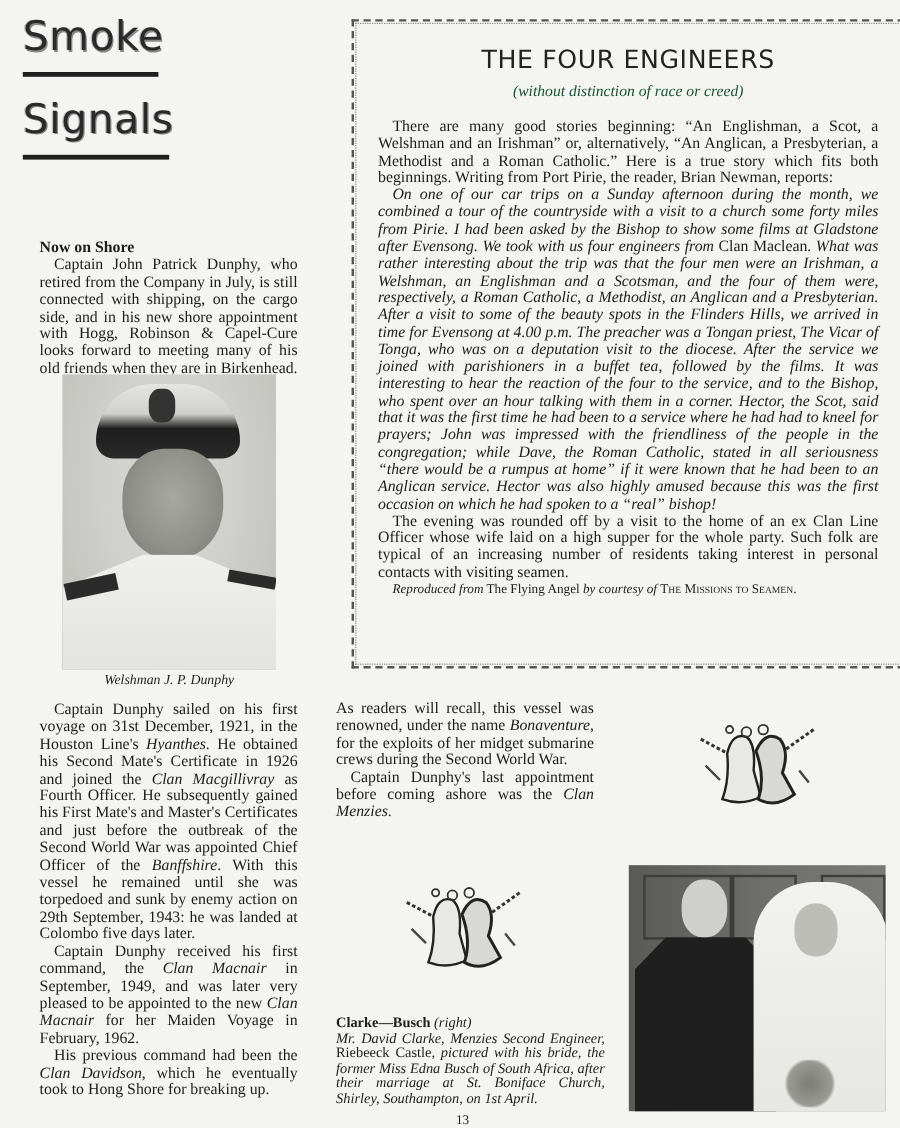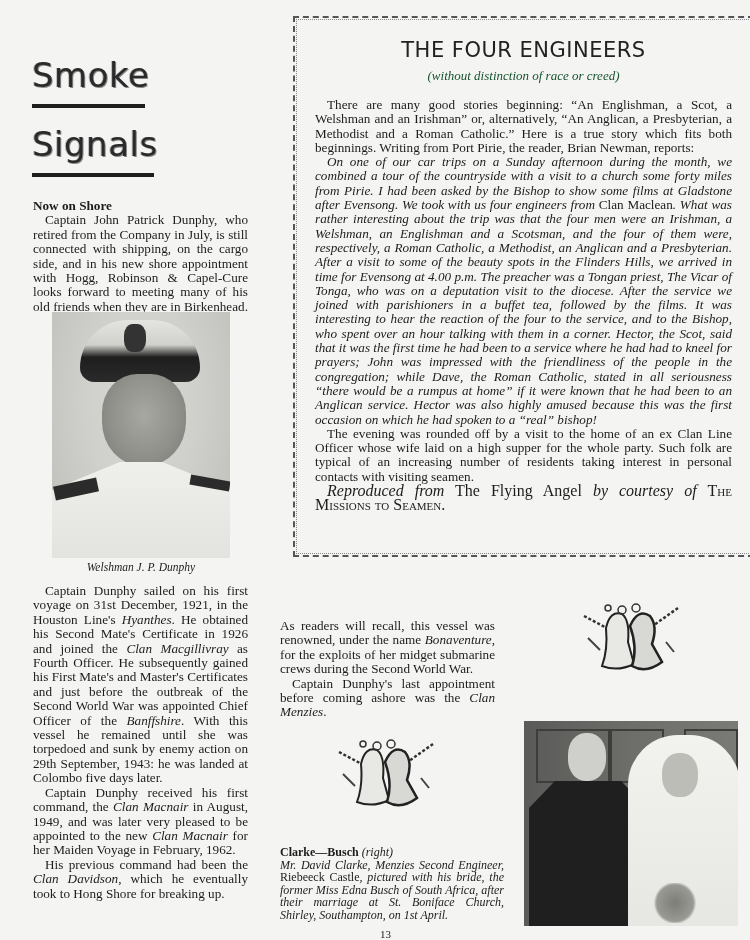--- a/index.html
+++ b/index.html
@@ -6,37 +6,37 @@
     body {
       width: 750px; height: 940px; overflow: hidden;
       background: #f4f4f2;
       font-family: "Liberation Serif", serif;
       color: #1c1c1c;
       position: relative;
     }
     .page { position: absolute; inset: 0; }
 
     
-    .masthead { position: absolute; left: 32px; top: 12px; width: 125px; margin-top: 44px; }
+    .masthead { position: absolute; left: 19px; top: 12px; width: 125px; }
     .masthead .word {
       font-family: "DejaVu Sans", sans-serif;
       font-size: 34px; letter-spacing: 0.5px;
       color: #2a2a2a;
       text-shadow: 1px 1px 0 #888, -1px 0 0 #bbb;
       line-height: 38px;
     }
     .masthead .rule { height: 4px; background: #1e1e1e; margin: 10px 0 17px 0; }
     .masthead .rule.r1 { width: 113px; }
     .masthead .rule.r2 { width: 122px; margin-bottom: 0; }
 
     
     .col-left { position: absolute; left: 33px; top: 180px; width: 215px; font-size: 13.2px; line-height: 14.4px; text-align: justify; margin-top: 19px; }
     .heading-bold { font-weight: bold; }
     .para { margin: 0; text-indent: 12px; }
-    .para.noindent { text-indent: 0; margin-top: 36px; }
+    .para.noindent { text-indent: 0; }
     i { font-style: italic; }
 
     .photo-captain {
       position: absolute; left: 52px; top: 312px; width: 178px; height: 246px;
       background: radial-gradient(ellipse at 50% 35%, #d8d8d4 0%, #cfcfcb 45%, #bdbdb8 100%);
       overflow: hidden;
     }
     .photo-captain .cap {
       position: absolute; left: 28px; top: 8px; width: 120px; height: 62px;
       background: linear-gradient(#e4e4e0 0%, #d0d0cc 40%, #1e1e1e 60%, #2a2a2a 100%);
@@ -70,21 +70,21 @@
       font-family: "DejaVu Sans", sans-serif; font-size: 21px; letter-spacing: 0.5px; color: #222;
     }
     .box-subtitle {
       position: absolute; left: 0; right: 0; top: 50px; text-align: center;
       font-family: Liberation Serif, serif; font-style: italic; font-size: 13px; color: #14532d;
     }
     .box-body { position: absolute; left: 20px; top: 80px; width: 417px; font-size: 13.2px; line-height: 14.3px; text-align: justify; }
     .box-body .p { margin: 0; text-indent: 12px; }
     .box-body .italic { font-style: italic; }
     .box-body .upright { font-style: normal; }
-    .credit { margin-top: 11px; font-size: 16px; }
+    .credit { margin-top: 11px; font-size: 11px; }
     .sc { font-variant: small-caps; }
 
     
     .col-mid { position: absolute; left: 280px; top: 583px; width: 215px; font-size: 13.2px; line-height: 14.4px; text-align: justify; }
 
     .bells { position: absolute; }
     .bells-1 { left: 578px; top: 598px; width: 106px; height: 78px; }
     .bells-2 { left: 333px; top: 734px; width: 106px; height: 78px; }
 
     .caption-wedding { position: absolute; left: 280px; top: 846px; width: 224px; font-size: 12px; line-height: 12.6px; text-align: justify; }
@@ -131,21 +131,21 @@
     <div class="badge"></div>
     <div class="face"></div>
     <div class="shirt"></div>
     <div class="ep-l"></div>
     <div class="ep-r"></div>
   </div>
   <div class="caption-center cap-captain">Welshman J. P. Dunphy</div>
 
   <div class="col-left2">
     <p class="para"><span>Captain Dunphy sailed on his first voyage on 31st December, 1921, in the Houston Line's </span><i>Hyanthes</i><span>. He obtained his Second Mate's Certificate in 1926 and joined the </span><i>Clan Macgillivray</i><span> as Fourth Officer. He subsequently gained his First Mate's and Master's Certificates and just before the outbreak of the Second World War was appointed Chief Officer of the </span><i>Banffshire</i><span>. With this vessel he remained until she was torpedoed and sunk by enemy action on 29th September, 1943: he was landed at Colombo five days later.</span></p>
-    <p class="para"><span>Captain Dunphy received his first command, the </span><i>Clan Macnair</i><span> in August, 1949, and was later very pleased to be appointed to the new </span><i>Clan Macnair</i><span> for her Maiden Voyage in February, 1962.</span></p>
+    <p class="para"><span>Captain Dunphy received his first command, the </span><i>Clan Macnair</i><span> in September, 1949, and was later very pleased to be appointed to the new </span><i>Clan Macnair</i><span> for her Maiden Voyage in February, 1962.</span></p>
     <p class="para"><span>His previous command had been the </span><i>Clan Davidson</i><span>, which he eventually took to Hong Shore for breaking up.</span></p>
   </div>
 
   <div class="box">
     <div class="box-title">THE FOUR ENGINEERS</div>
     <div class="box-subtitle">(without distinction of race or creed)</div>
     <div class="box-body">
       <p class="p">There are many good stories beginning: “An Englishman, a Scot, a Welshman and an Irishman” or, alternatively, “An Anglican, a Presbyterian, a Methodist and a Roman Catholic.” Here is a true story which fits both beginnings. Writing from Port Pirie, the reader, Brian Newman, reports:</p>
       <p class="p italic"><span>On one of our car trips on a Sunday afternoon during the month, we combined a tour of the countryside with a visit to a church some forty miles from Pirie. I had been asked by the Bishop to show some films at Gladstone after Evensong. We took with us four engineers from </span><span class="upright">Clan Maclean</span><span>. What was rather interesting about the trip was that the four men were an Irishman, a Welshman, an Englishman and a Scotsman, and the four of them were, respectively, a Roman Catholic, a Methodist, an Anglican and a Presbyterian. After a visit to some of the beauty spots in the Flinders Hills, we arrived in time for Evensong at 4.00 p.m. The preacher was a Tongan priest, The Vicar of Tonga, who was on a deputation visit to the diocese. After the service we joined with parishioners in a buffet tea, followed by the films. It was interesting to hear the reaction of the four to the service, and to the Bishop, who spent over an hour talking with them in a corner. Hector, the Scot, said that it was the first time he had been to a service where he had had to kneel for prayers; John was impressed with the friendliness of the people in the congregation; while Dave, the Roman Catholic, stated in all seriousness “there would be a rumpus at home” if it were known that he had been to an Anglican service. Hector was also highly amused because this was the first occasion on which he had spoken to a “real” bishop!</span></p>
       <p class="p">The evening was rounded off by a visit to the home of an ex Clan Line Officer whose wife laid on a high supper for the whole party. Such folk are typical of an increasing number of residents taking interest in personal contacts with visiting seamen.</p>

